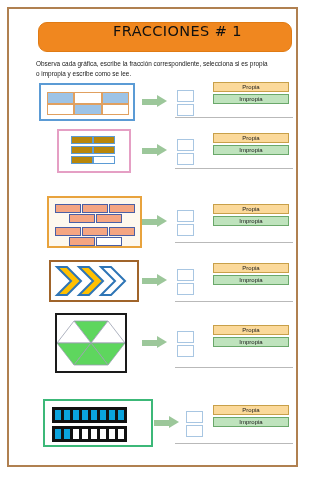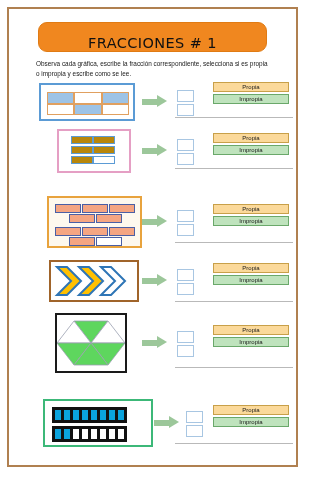--- a/index.html
+++ b/index.html
@@ -4,21 +4,21 @@
 <style>
   html,body{margin:0;padding:0;background:#ffffff;}
   body{width:311px;height:480px;overflow:hidden;
        font-family:"Liberation Sans",sans-serif;}
 
   .page{position:absolute;left:7px;top:7px;width:291px;height:460px;
         border:2px solid #b08050;background:#ffffff;box-sizing:border-box;}
 
   .title-bar{position:absolute;left:29px;top:13px;width:227px;height:28px;
              background:#f0871f;border:1px solid #e07b14;border-radius:9px;
-             display:flex;align-items:flex-end;justify-content:center;}
+             display:flex;align-items:flex-start;justify-content:center;padding-left:25px;}
   .title-bar span{font-size:14.5px;letter-spacing:.4px;color:#111;
                   font-family:"DejaVu Sans",sans-serif;}
 
   .instructions{position:absolute;left:27px;top:50px;width:232px;
                 font-size:6.4px;line-height:1.55;color:#1a1a1a;}
 
   .row{position:absolute;left:0;width:291px;}
   .figbox{position:absolute;box-sizing:border-box;background:#fff;}
 
   .arrow{position:absolute;width:26px;height:13px;}

